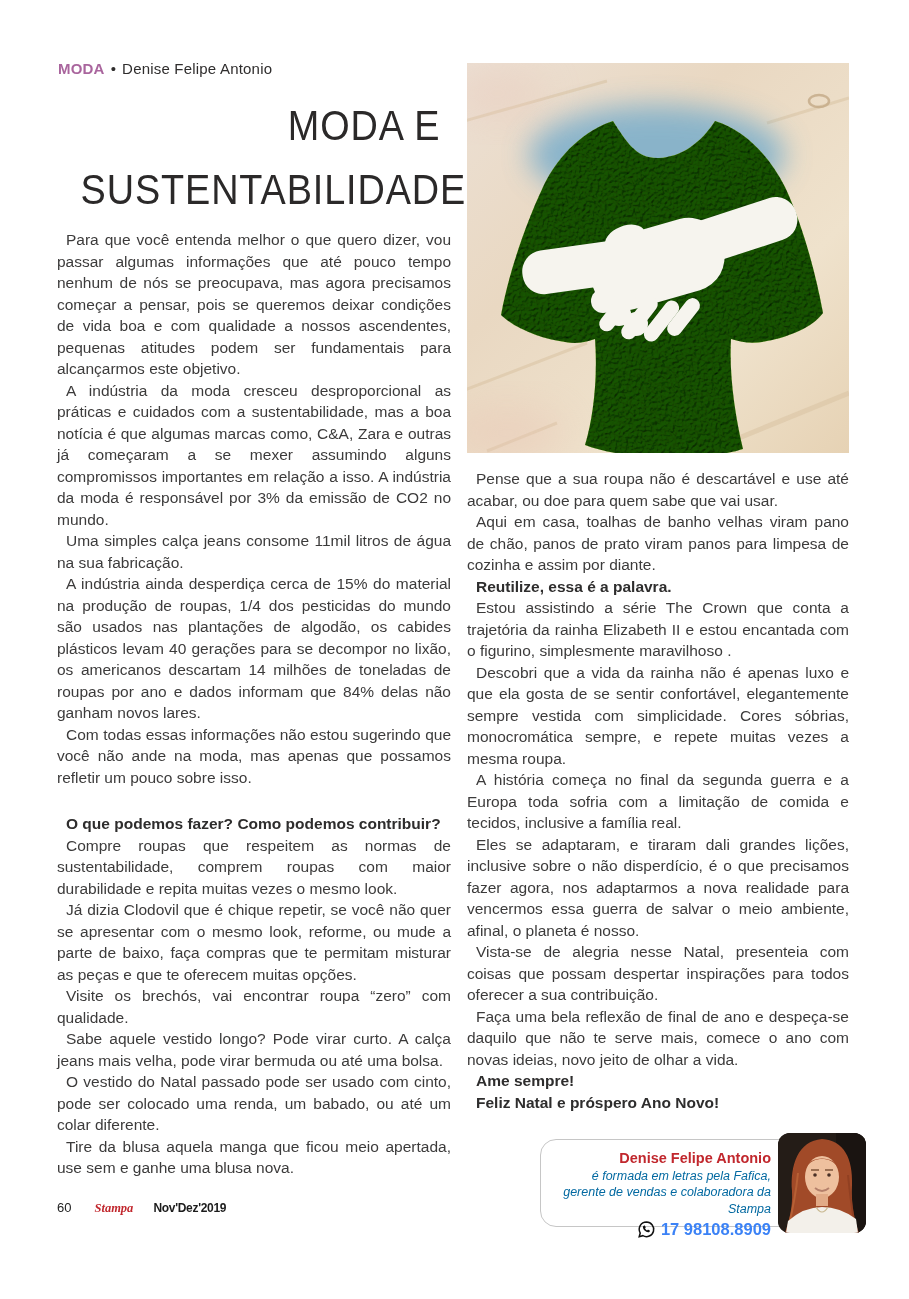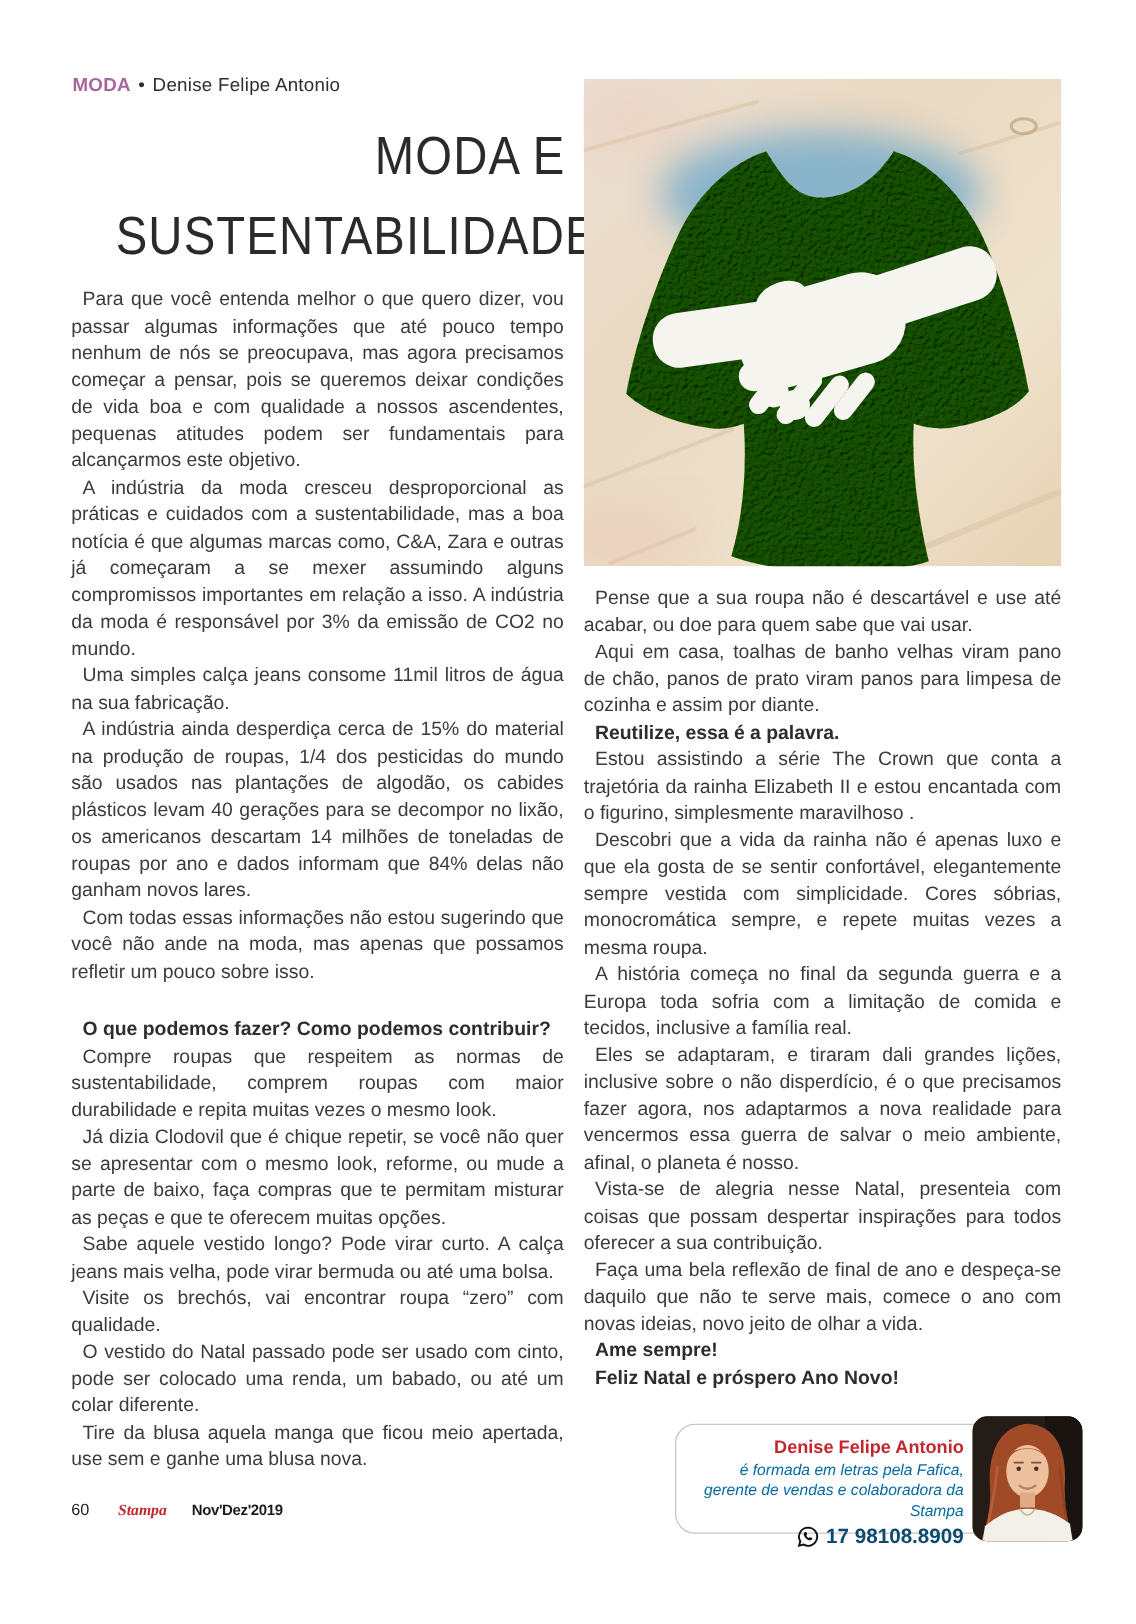--- a/index.html
+++ b/index.html
@@ -13,21 +13,21 @@
   html,body{background:#fff;}
   body{font-family:"Liberation Sans","DejaVu Sans",sans-serif;}
   .page{position:relative;width:909px;height:1299px;background:#ffffff;overflow:hidden;}
 
   
   .kicker{position:absolute;left:58px;top:60px;font-size:15px;letter-spacing:.2px;color:#2f2d2d;}
   .kicker .cat{color:var(--category-purple);font-weight:700;}
   .kicker .sep{margin:0 6px;color:#2f2d2d;}
 
   
-  .headline{position:absolute;left:40px;top:98px;width:412px;color:var(--title-text);}
+  .headline{position:absolute;left:28px;top:98px;width:412px;color:var(--title-text);}
   .headline .hl-line{text-align:right;line-height:55px;white-space:nowrap;}
   .headline .hl-line span{display:inline-block;font-size:43px;font-weight:300;letter-spacing:1px;
       transform:scaleX(.88);transform-origin:100% 50%;}
 
   
   .colL{position:absolute;left:57px;top:229px;width:394px;}
   .colR{position:absolute;left:467px;top:468px;width:382px;}
   .colL p,.colR p{font-size:15.5px;line-height:21.5px;color:var(--body-text);
       text-align:justify;text-indent:9px;}
   .colL p.no-indent{text-indent:0;}
@@ -42,21 +42,21 @@
   .photo svg{display:block;width:100%;height:100%;}
 
   
   .bio{position:absolute;left:540px;top:1131px;width:326px;height:104px;
       display:flex;align-items:center;}
   .bio-box{flex:1;border:1.5px solid #c6c6c6;border-radius:16px;background:#fff;
       padding:10px 32px 10px 14px;text-align:right;height:88px;}
   .bio-name{font-size:14.5px;font-weight:700;color:var(--accent-red);margin-bottom:2px;}
   .bio-text{font-size:12.5px;line-height:1.3;color:#0369a1;font-style:italic;}
   .bio-phone{margin-top:3px;display:flex;justify-content:flex-end;align-items:center;gap:5px;
-      font-size:16.5px;font-weight:700;color:#0c4a6e;}
+      font-size:16.5px;font-weight:700;color:#3b82f6;}
   .bio-photo{flex:none;width:88px;height:100px;margin-left:-26px;border-radius:12px;
       overflow:hidden;position:relative;z-index:2;background:#241c17;}
   .bio-photo svg{display:block;width:100%;height:100%;}
 
   
   .footer{position:absolute;left:57px;top:1200px;display:flex;align-items:baseline;font-size:13px;color:#222;gap:16px;}
   .footer .pgnum{font-weight:500;}
   .footer .mag{color:var(--accent-red);font-family:"Liberation Serif",serif;
       font-style:italic;font-weight:700;font-size:12.5px;margin:0 4px 0 7px;}
   .footer .issue{font-weight:700;font-size:12px;letter-spacing:-.3px;color:#1c1c1c;}
@@ -78,22 +78,22 @@
   <div class="colL">
 
   <p>Para que você entenda melhor o que quero dizer, vou passar algumas informações que até pouco tempo nenhum de nós se preocupava, mas agora precisamos começar a pensar, pois se queremos deixar condições de vida boa e com qualidade a nossos ascendentes, pequenas atitudes podem ser fundamentais para alcançarmos este objetivo.</p>
       <p>A indústria da moda cresceu desproporcional as práticas e cuidados com a sustentabilidade, mas a boa notícia é que algumas marcas como, C&amp;A, Zara e outras já começaram a se mexer assumindo alguns compromissos importantes em relação a isso. A indústria da moda é responsável por 3% da emissão de CO2 no mundo.</p>
       <p>Uma simples calça jeans consome 11mil litros de água na sua fabricação.</p>
       <p>A indústria ainda desperdiça cerca de 15% do material na produção de roupas, 1/4 dos pesticidas do mundo são usados nas plantações de algodão, os cabides plásticos levam 40 gerações para se decompor no lixão, os americanos descartam 14 milhões de toneladas de roupas por ano e dados informam que 84% delas não ganham novos lares.</p>
       <p>Com todas essas informações não estou sugerindo que você não ande na moda, mas apenas que possamos refletir um pouco sobre isso.</p>
       <p class="bold gap-top">O que podemos fazer? Como podemos contribuir?</p>
       <p>Compre roupas que respeitem as normas de sustentabilidade, comprem roupas com maior durabilidade e repita muitas vezes o mesmo look.</p>
       <p>Já dizia Clodovil que é chique repetir, se você não quer se apresentar com o mesmo look, reforme, ou mude a parte de baixo, faça compras que te permitam misturar as peças e que te oferecem muitas opções.</p>
+      <p>Visite os brechós, vai encontrar roupa “zero” com qualidade.</p>
       <p>Sabe aquele vestido longo? Pode virar curto. A calça jeans mais velha, pode virar bermuda ou até uma bolsa.</p>
-      <p>Visite os brechós, vai encontrar roupa “zero” com qualidade.</p>
       <p>O vestido do Natal passado pode ser usado com cinto, pode ser colocado uma renda, um babado, ou até um colar diferente.</p>
       <p>Tire da blusa aquela manga que ficou meio apertada, use sem e ganhe uma blusa nova.</p>
     </div>
 
   <div class="photo">
     <svg viewBox="0 0 382 390" preserveAspectRatio="none">
       <defs>
         <linearGradient id="wood" x1="0" y1="0" x2="1" y2="1">
           <stop offset="0" stop-color="#ece0d4"></stop>
           <stop offset="0.35" stop-color="#e9d8c2"></stop>

